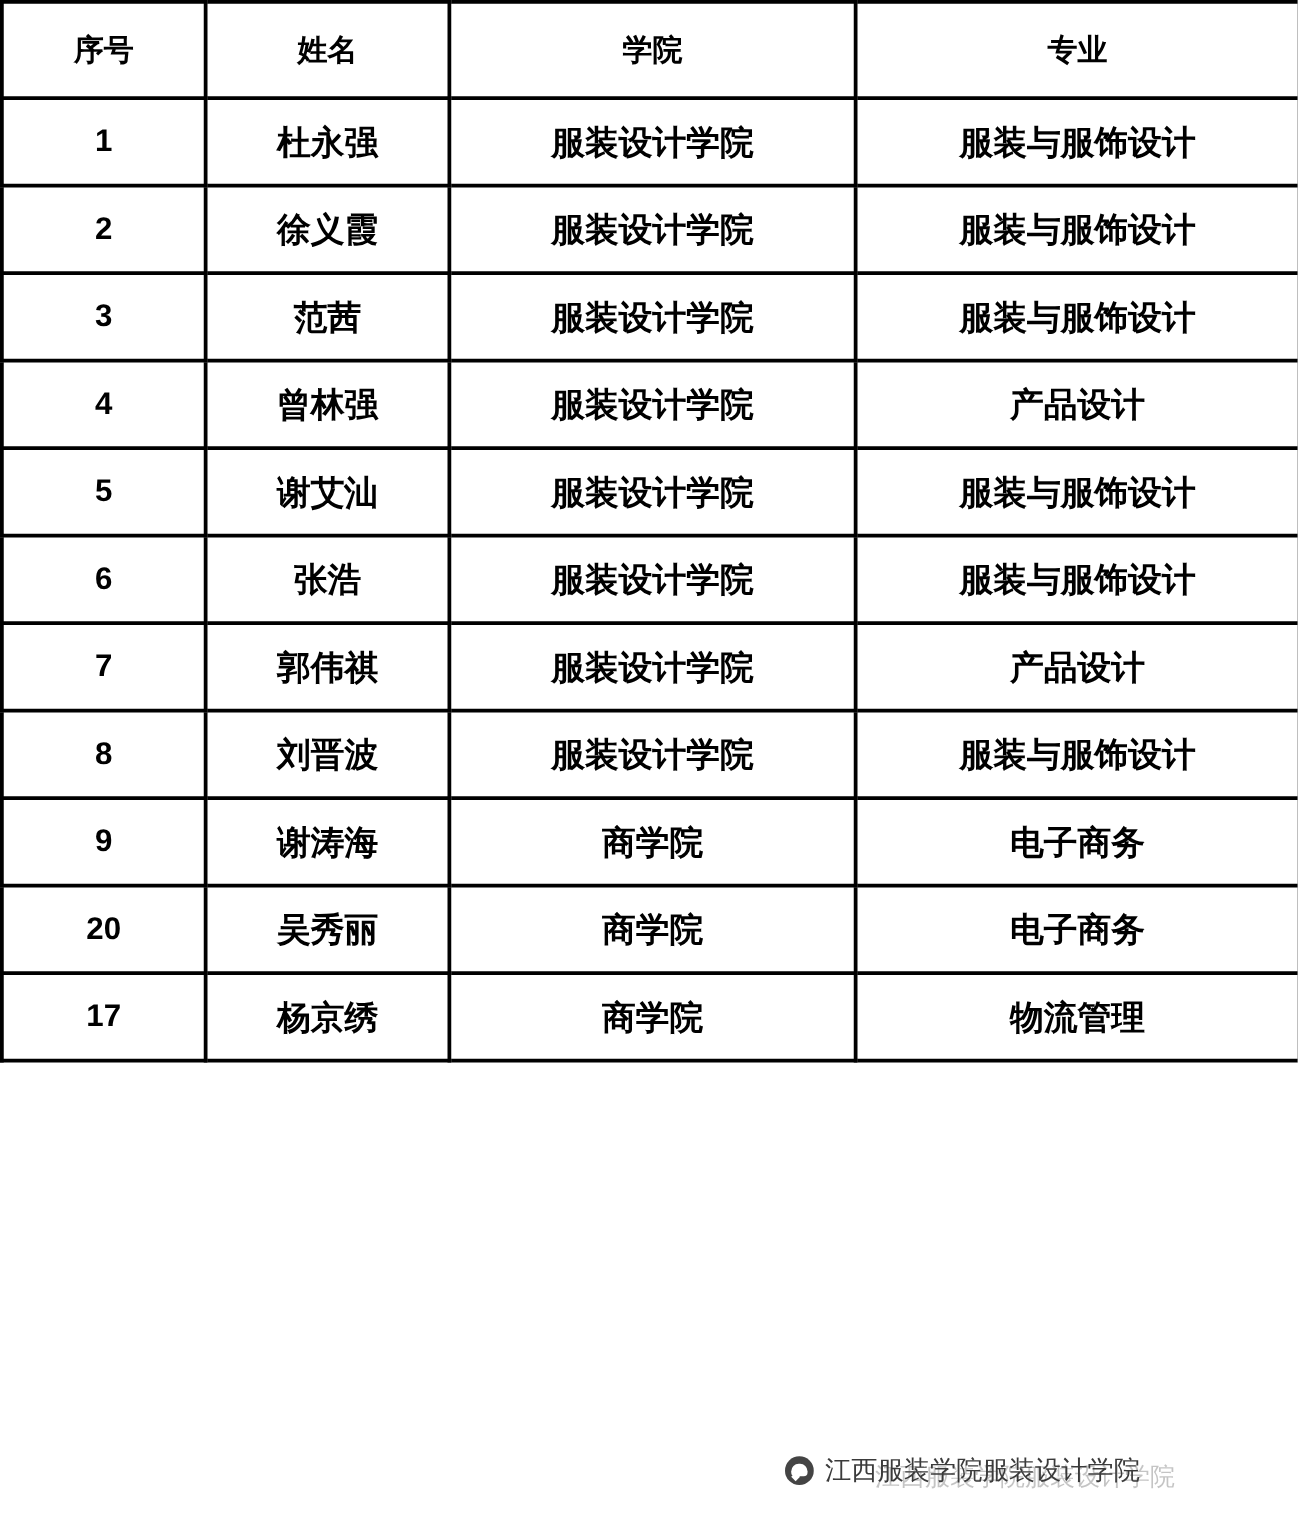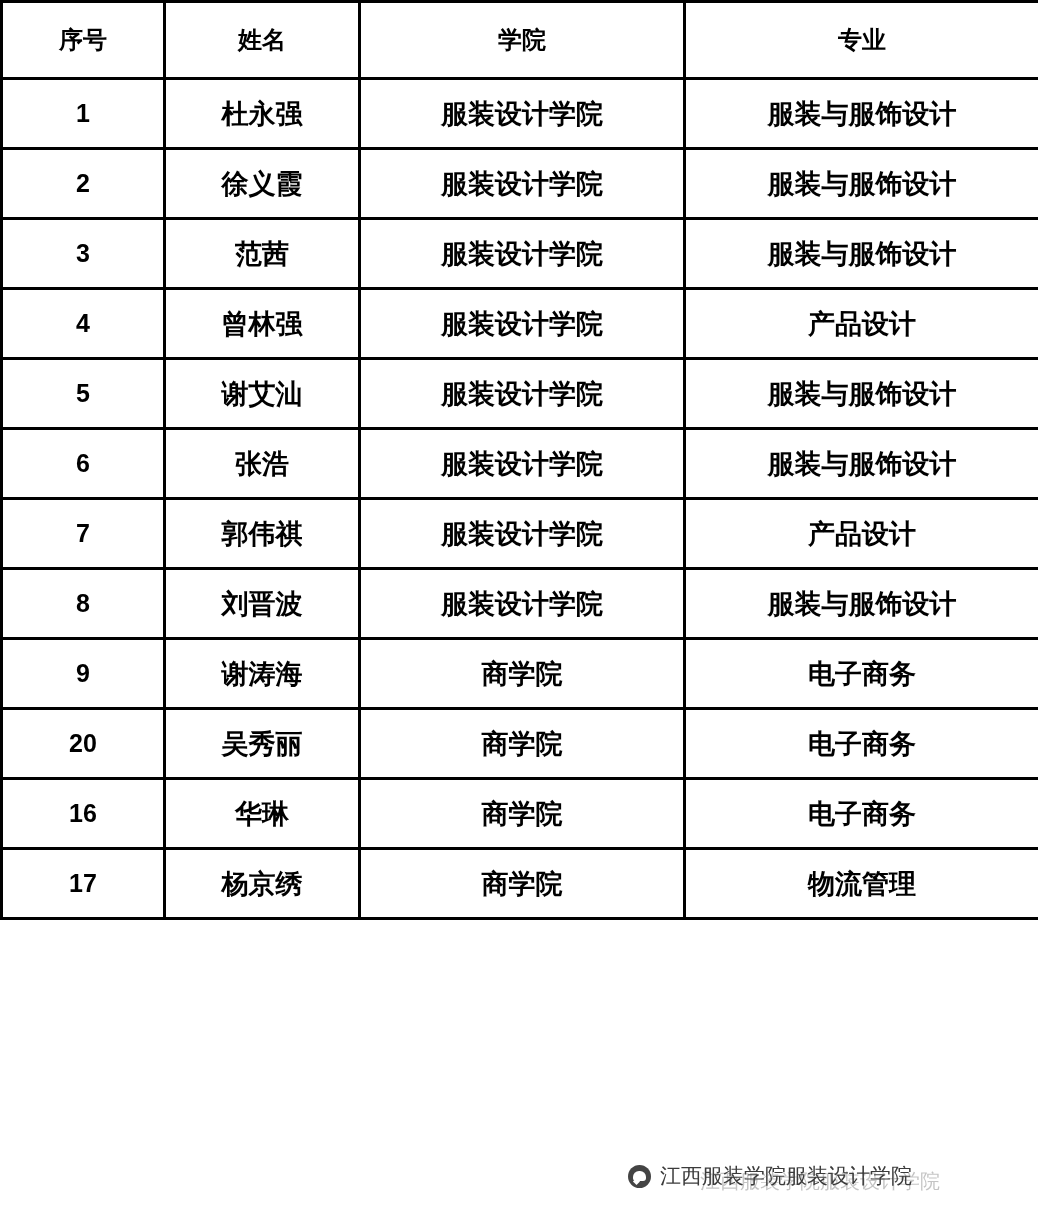--- a/index.html
+++ b/index.html
@@ -169,26 +169,20 @@
         <td>商学院</td>
         <td>电子商务</td>
       </tr>
       <tr>
         <td class="idx">20</td>
         <td>吴秀丽</td>
         <td>商学院</td>
         <td>电子商务</td>
       </tr>
       <tr>
-        <td class="idx">16</td>
-        <td>华琳</td>
-        <td>商学院</td>
-        <td>电子商务</td>
-      </tr>
-      <tr>
         <td class="idx">17</td>
         <td>杨京绣</td>
         <td>商学院</td>
         <td>物流管理</td>
       </tr>
     </tbody>
 </table>
 
 <div class="watermark">
   <span class="wm-logo"></span>

